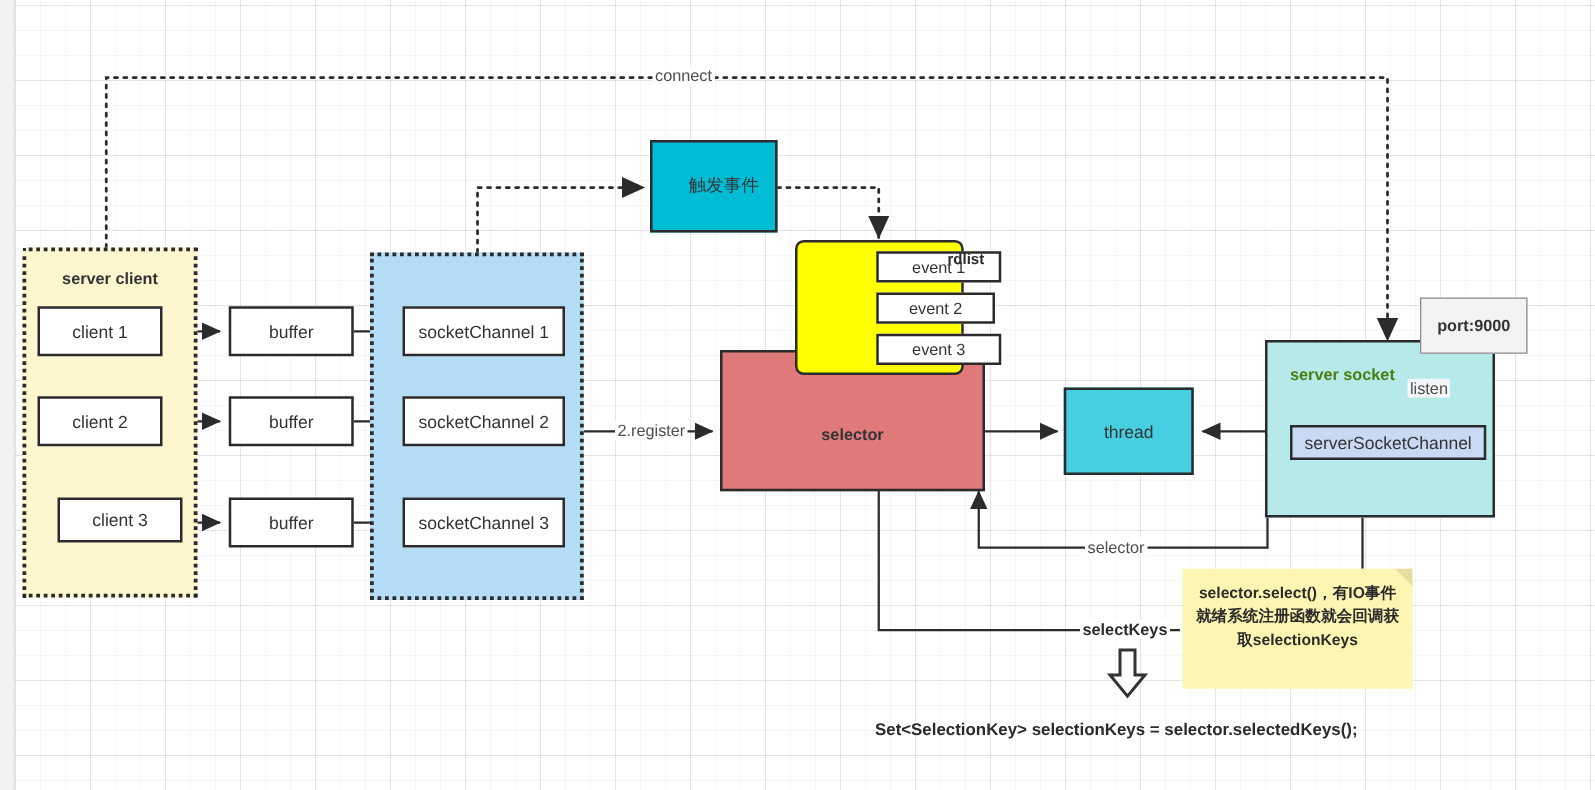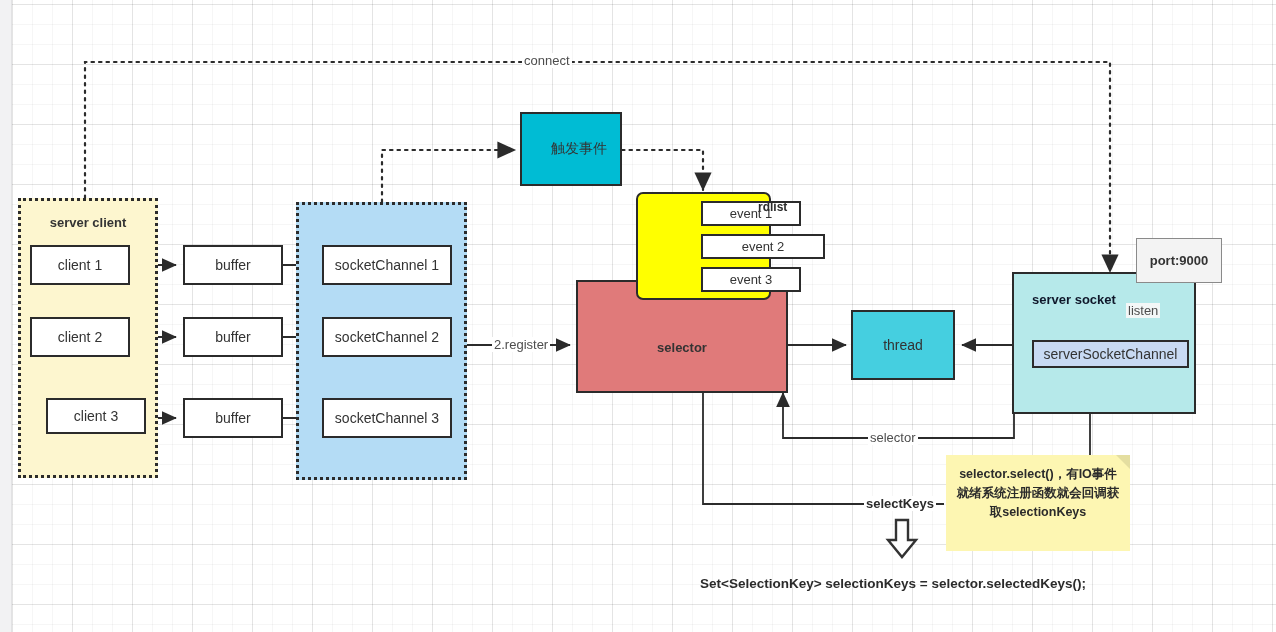--- a/index.html
+++ b/index.html
@@ -246,34 +246,34 @@
   </div>
 
   <div class="box redbox" style="left:576px; top:280px; width:212px; height:113px;">
     <span style="position:absolute; left:0; right:0; top:58px; text-align:center;">selector</span>
   </div>
 
   <div class="box yellowbox" style="left:636px; top:192px; width:135px; height:108px;"></div>
   <div class="box eventbox" style="left:653px; top:201px; width:100px; height:25px;">
     <span>event 1</span>
   </div>
-  <div class="box eventbox" style="left:653px; top:234px; width:124px; height:25px;">
+  <div class="box eventbox" style="left:653px; top:234px; width:95px; height:25px;">
     <span>event 2</span>
   </div>
   <div class="box eventbox" style="left:653px; top:267px; width:100px; height:25px;">
     <span>event 3</span>
   </div>
   <div class="rdlist-label" style="left:758px; top:200px;">rdlist</div>
 
   <div class="box cyanbox2" style="left:851px; top:310px; width:104px; height:70px;">
     <span>thread</span>
   </div>
 
   <div class="box serversocketbox" style="left:1012px; top:272px; width:184px; height:142px;">
-    <div style="position:absolute; left:18px; top:18px; font-weight:bold; font-size:13px; color:#0f172a;">server socket</div>
+    <div style="position:absolute; left:18px; top:18px; font-weight:bold; font-size:13px; color:#4d7c0f;">server socket</div>
   </div>
   <div class="box sschannel" style="left:1032px; top:340px; width:157px; height:28px;">
     <span>serverSocketChannel</span>
   </div>
   <div class="lbl" style="left:1126px; top:303px; background:#f3f7f7;">listen</div>
 
   <div class="box portbox" style="left:1136px; top:238px; width:86px; height:45px;">
     <span>port:9000</span>
   </div>
 

